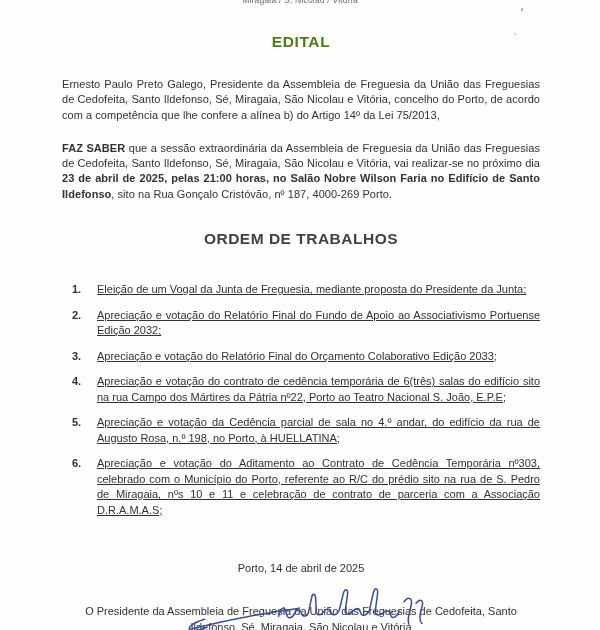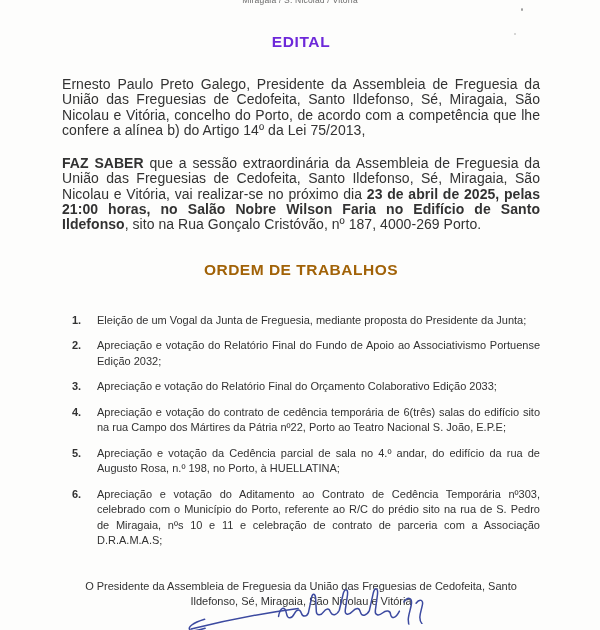--- a/index.html
+++ b/index.html
@@ -27,55 +27,56 @@
     line-height: 10px;
     color: #6b6b6b;
     letter-spacing: 0.2px;
   }
   .doc-title {
     margin-top: 33px;
     text-align: center;
     font-size: 15.5px;
     font-weight: bold;
     letter-spacing: 0.6px;
-    color: #6d28d9;
+    color: #4d7c0f;
   }
   .para {
-    font-size: 14px;
+    font-size: 11px;
     line-height: 15.3px;
     text-align: justify;
     letter-spacing: 0.05px;
   }
   .intro { margin-top: 26px; }
   .notice { margin-top: 18px; }
   .bold { font-weight: bold; }
   .agenda-heading {
     margin-top: 28px;
     text-align: center;
     font-size: 15.5px;
     font-weight: bold;
     letter-spacing: 0.5px;
-    color: #a16207;
+    color: #404040;
   }
   .agenda-list { margin-top: 34px; }
   .agenda-item {
     display: flex;
     margin-bottom: 10px;
     font-size: 11px;
     line-height: 15.5px;
   }
   .agenda-item .num {
     width: 25px;
     margin-left: 10px;
     flex: 0 0 auto;
     font-weight: bold;
   }
   .agenda-item .txt {
     flex: 1;
     text-align: justify;
+    text-decoration: underline;
   }
   .date-line {
     margin-top: 44px;
     text-align: center;
     font-size: 11px;
   }
   .signatory {
     margin: 30px auto 0;
     max-width: 482px;
     text-align: center;
@@ -152,20 +153,21 @@
         <span class="txt">Apreciação e votação da Cedência parcial de sala no 4.º andar, do edifício da rua de Augusto Rosa, n.º 198, no Porto, à HUELLATINA;</span>
       </div>
 
       <div class="agenda-item">
         <span class="num">6.</span>
         <span class="txt">Apreciação e votação do Aditamento ao Contrato de Cedência Temporária nº303, celebrado com o Município do Porto, referente ao R/C do prédio sito na rua de S. Pedro de Miragaia, nºs 10 e 11 e celebração de contrato de parceria com a Associação D.R.A.M.A.S;</span>
       </div>
 
     </div>
 
+    <div class="date-line">Porto, 14 de abril de 2025</div>
 
     <div class="signatory">O Presidente da Assembleia de Freguesia da União das Freguesias de Cedofeita, Santo Ildefonso, Sé, Miragaia, São Nicolau e Vitória</div>
 
   </div>
 
   <div class="signature-wrap">
     <svg width="256" height="49" viewBox="0 0 256 49" role="img" aria-label="signature">
 
       <path d="M26 33 C14 36 8 40 11 43 C13 44 18 44 26 42"></path>
       <path d="M12 42 C48 35 82 30 120 27"></path>

